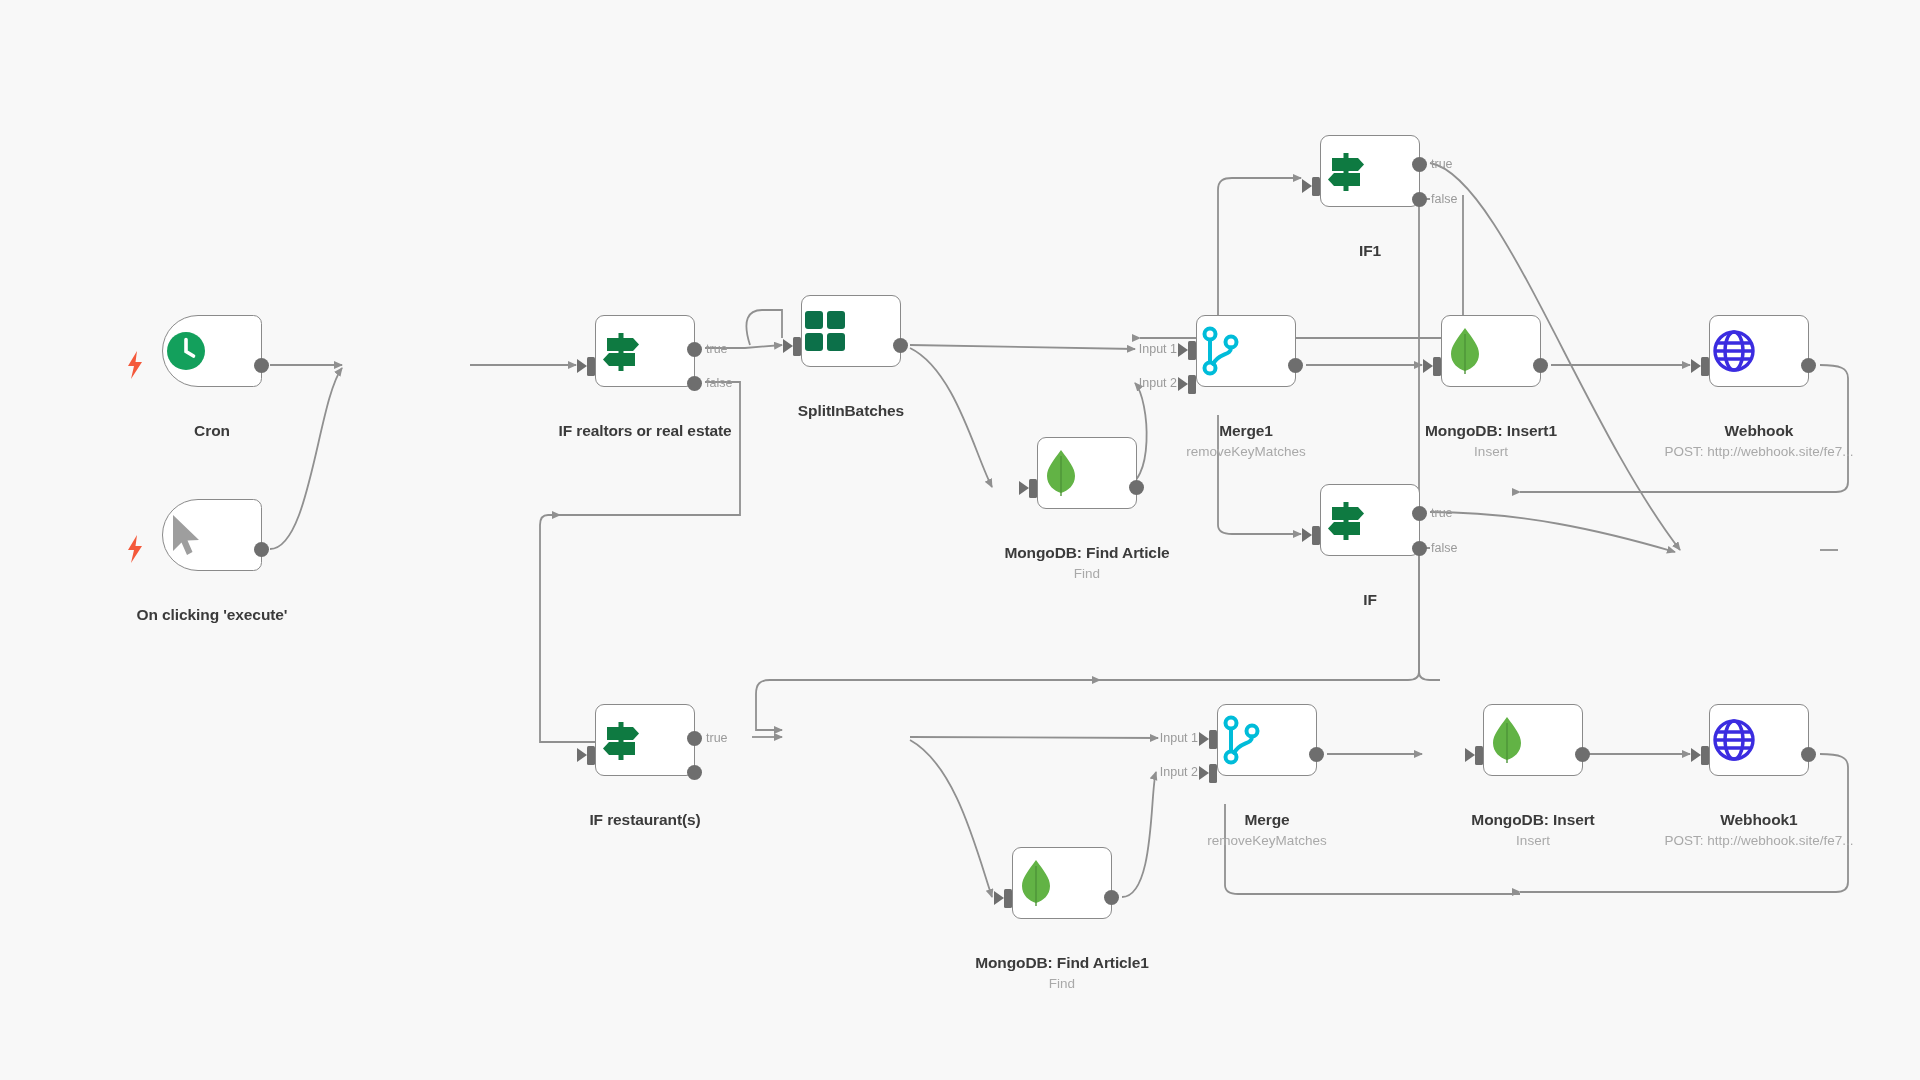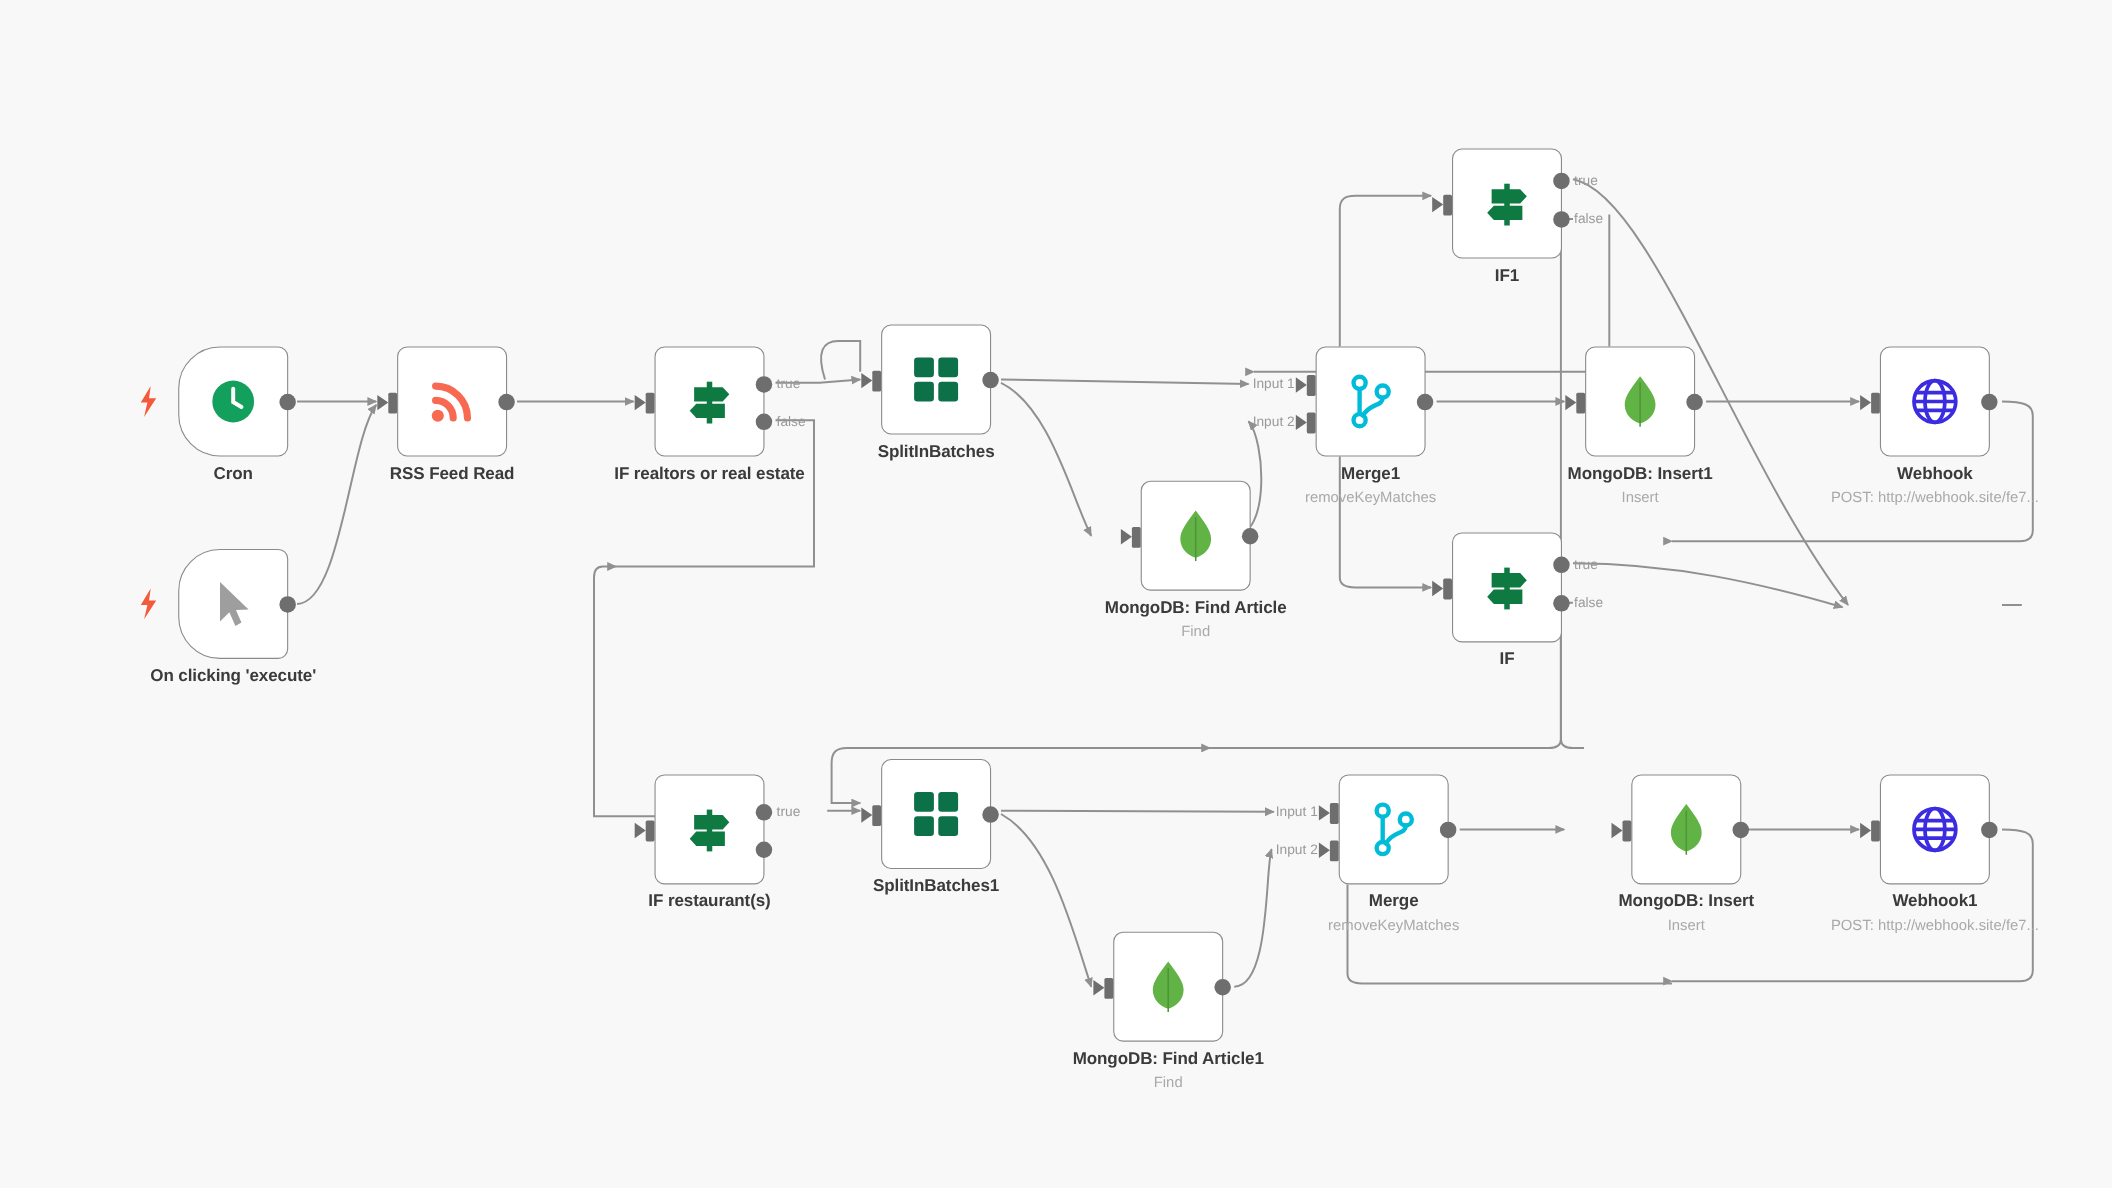--- a/index.html
+++ b/index.html
@@ -16,28 +16,28 @@
     background: #f8f8f8;
   }
   #edge-layer {
     position: absolute;
     left: 0; top: 0;
     width: 1920px; height: 1080px;
     pointer-events: none;
   }
   .node {
     position: absolute;
-    width: 100px; height: 100px;
+    width: 100px; height: 72px;
     background: #ffffff;
     border: 1.6px solid #8a8a8a;
     border-radius: 9px;
     box-sizing: border-box;
     display: flex;
     align-items: center;
-    justify-content: center;
+    justify-content: flex-start;
     z-index: 5;
   }
   .node.trigger {
     border-radius: 38px 9px 9px 38px;
   }
   .node-label {
     position: absolute;
     top: 106px;
     left: 50%;
     transform: translateX(-50%);
@@ -200,33 +200,20 @@
     </span>
     <div class="port out" style="top:42px;"></div>
     <div class="node-label">On clicking 'execute'</div>
   </div>
   <div class="bolt" style="left:124px; top:534px;">
     <svg class="icon-svg" width="22" height="30" viewBox="0 0 22 30">
       <path d="M13 1 L4 16 L10 16 L7 29 L18 12 L11.5 12 Z" fill="#f4593b"></path>
     </svg>
   </div>
 
-  <div class="node" style="left:361px; top:315px;">
-    <span>
-      <svg class="icon-svg" width="50" height="50" viewBox="0 0 50 50">
-        <circle cx="12" cy="38" r="5.5" fill="#f76a51"></circle>
-        <path d="M10 24 A16 16 0 0 1 26 40" stroke="#f76a51" stroke-width="6.5" fill="none" stroke-linecap="round"></path>
-        <path d="M10 11 A29 29 0 0 1 39 40" stroke="#f76a51" stroke-width="6.5" fill="none" stroke-linecap="round"></path>
-      </svg>
-    </span>
-    <div class="in-arrow" style="top:43px;"></div>
-    <div class="in-stub" style="top:41px;"></div>
-    <div class="port out" style="top:42px;"></div>
-    <div class="node-label">RSS Feed Read</div>
-  </div>
 
   <div class="node" style="left:595px; top:315px;">
     <span>
       <svg class="icon-svg" width="50" height="50" viewBox="0 0 50 50">
         <rect x="22.5" y="7" width="5" height="38" fill="#0e7a41"></rect>
         <path d="M11 12 L37 12 L43 18.5 L37 25 L11 25 Z" fill="#0e7a41"></path>
         <path d="M39 27 L13 27 L7 33.5 L13 40 L39 40 Z" fill="#0e7a41"></path>
       </svg>
     </span>
     <div class="in-arrow" style="top:43px;"></div>
@@ -361,34 +348,20 @@
       </svg>
     </span>
     <div class="in-arrow" style="top:43px;"></div>
     <div class="in-stub" style="top:41px;"></div>
     <div class="port out" style="top:26px;"></div>
     <div class="port out" style="top:60px;"></div>
     <div class="port-label right" style="top:26px;">true</div>
     <div class="node-label">IF restaurant(s)</div>
   </div>
 
-  <div class="node" style="left:801px; top:690px;">
-    <span>
-      <svg class="icon-svg" width="46" height="46" viewBox="0 0 46 46">
-        <rect x="3" y="3" width="18" height="18" rx="3" fill="#0c7049"></rect>
-        <rect x="25" y="3" width="18" height="18" rx="3" fill="#0c7049"></rect>
-        <rect x="3" y="25" width="18" height="18" rx="3" fill="#0c7049"></rect>
-        <rect x="25" y="25" width="18" height="18" rx="3" fill="#0c7049"></rect>
-      </svg>
-    </span>
-    <div class="in-arrow" style="top:43px;"></div>
-    <div class="in-stub" style="top:41px;"></div>
-    <div class="port out" style="top:42px;"></div>
-    <div class="node-label">SplitInBatches1</div>
-  </div>
 
   <div class="node" style="left:1012px; top:847px;">
     <span>
       <svg class="icon-svg" width="46" height="50" viewBox="0 0 46 50">
         <path d="M23 2 C31 13 37 20 37 28 C37 37 30 43 23 45 C16 43 9 37 9 28 C9 20 15 13 23 2 Z" fill="#62b345"></path>
         <path d="M23 8 L23 48" stroke="#4e9438" stroke-width="1.4"></path>
       </svg>
     </span>
     <div class="in-arrow" style="top:43px;"></div>
     <div class="in-stub" style="top:41px;"></div>

